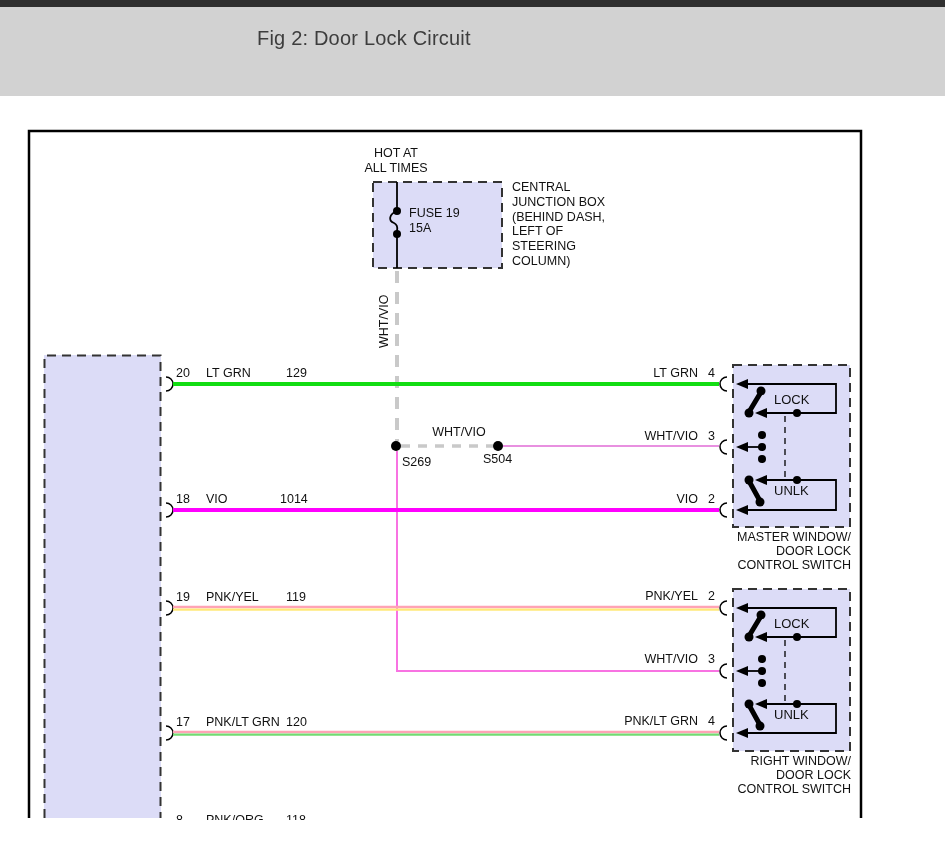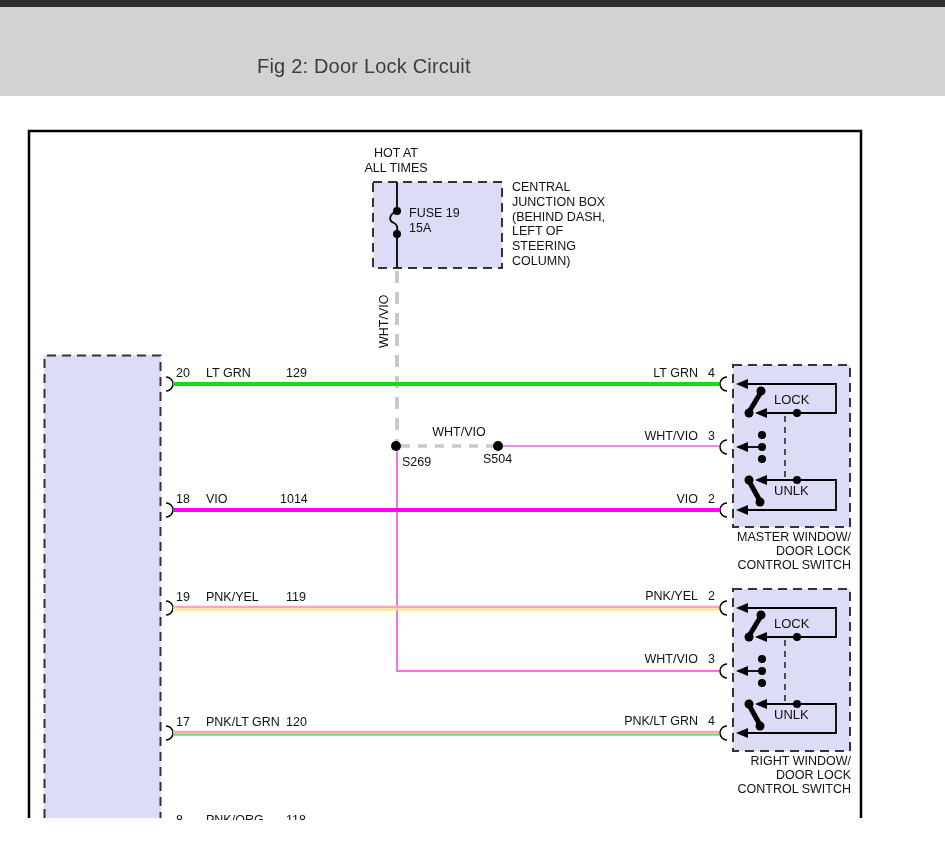--- a/index.html
+++ b/index.html
@@ -1,20 +1,20 @@
 <!DOCTYPE html>
 <html><head>
 <meta charset="utf-8">
 <style>
   html,body{margin:0;padding:0;background:#ffffff;}
   body{width:945px;height:845px;position:relative;overflow:hidden;
        font-family:"Liberation Sans",sans-serif;}
   .top-strip{position:absolute;left:0;top:0;width:945px;height:7px;background:#2f2f2f;}
   .header{position:absolute;left:0;top:7px;width:945px;height:89px;background:#d2d2d2;}
-  .fig-title{position:absolute;left:257px;top:48px;font-size:20px;color:#3d3d3d;
+  .fig-title{position:absolute;left:257px;top:20px;font-size:20px;color:#3d3d3d;
              letter-spacing:0.2px;white-space:nowrap;}
   svg{position:absolute;left:0;top:0;}
   text{font-family:"Liberation Sans",sans-serif;font-size:12.5px;fill:#111;}
   text.sw{font-size:13px;}
   .noselect{user-select:none;}
 </style>
 </head>
 <body class="noselect">
 
 <div class="top-strip"></div>

